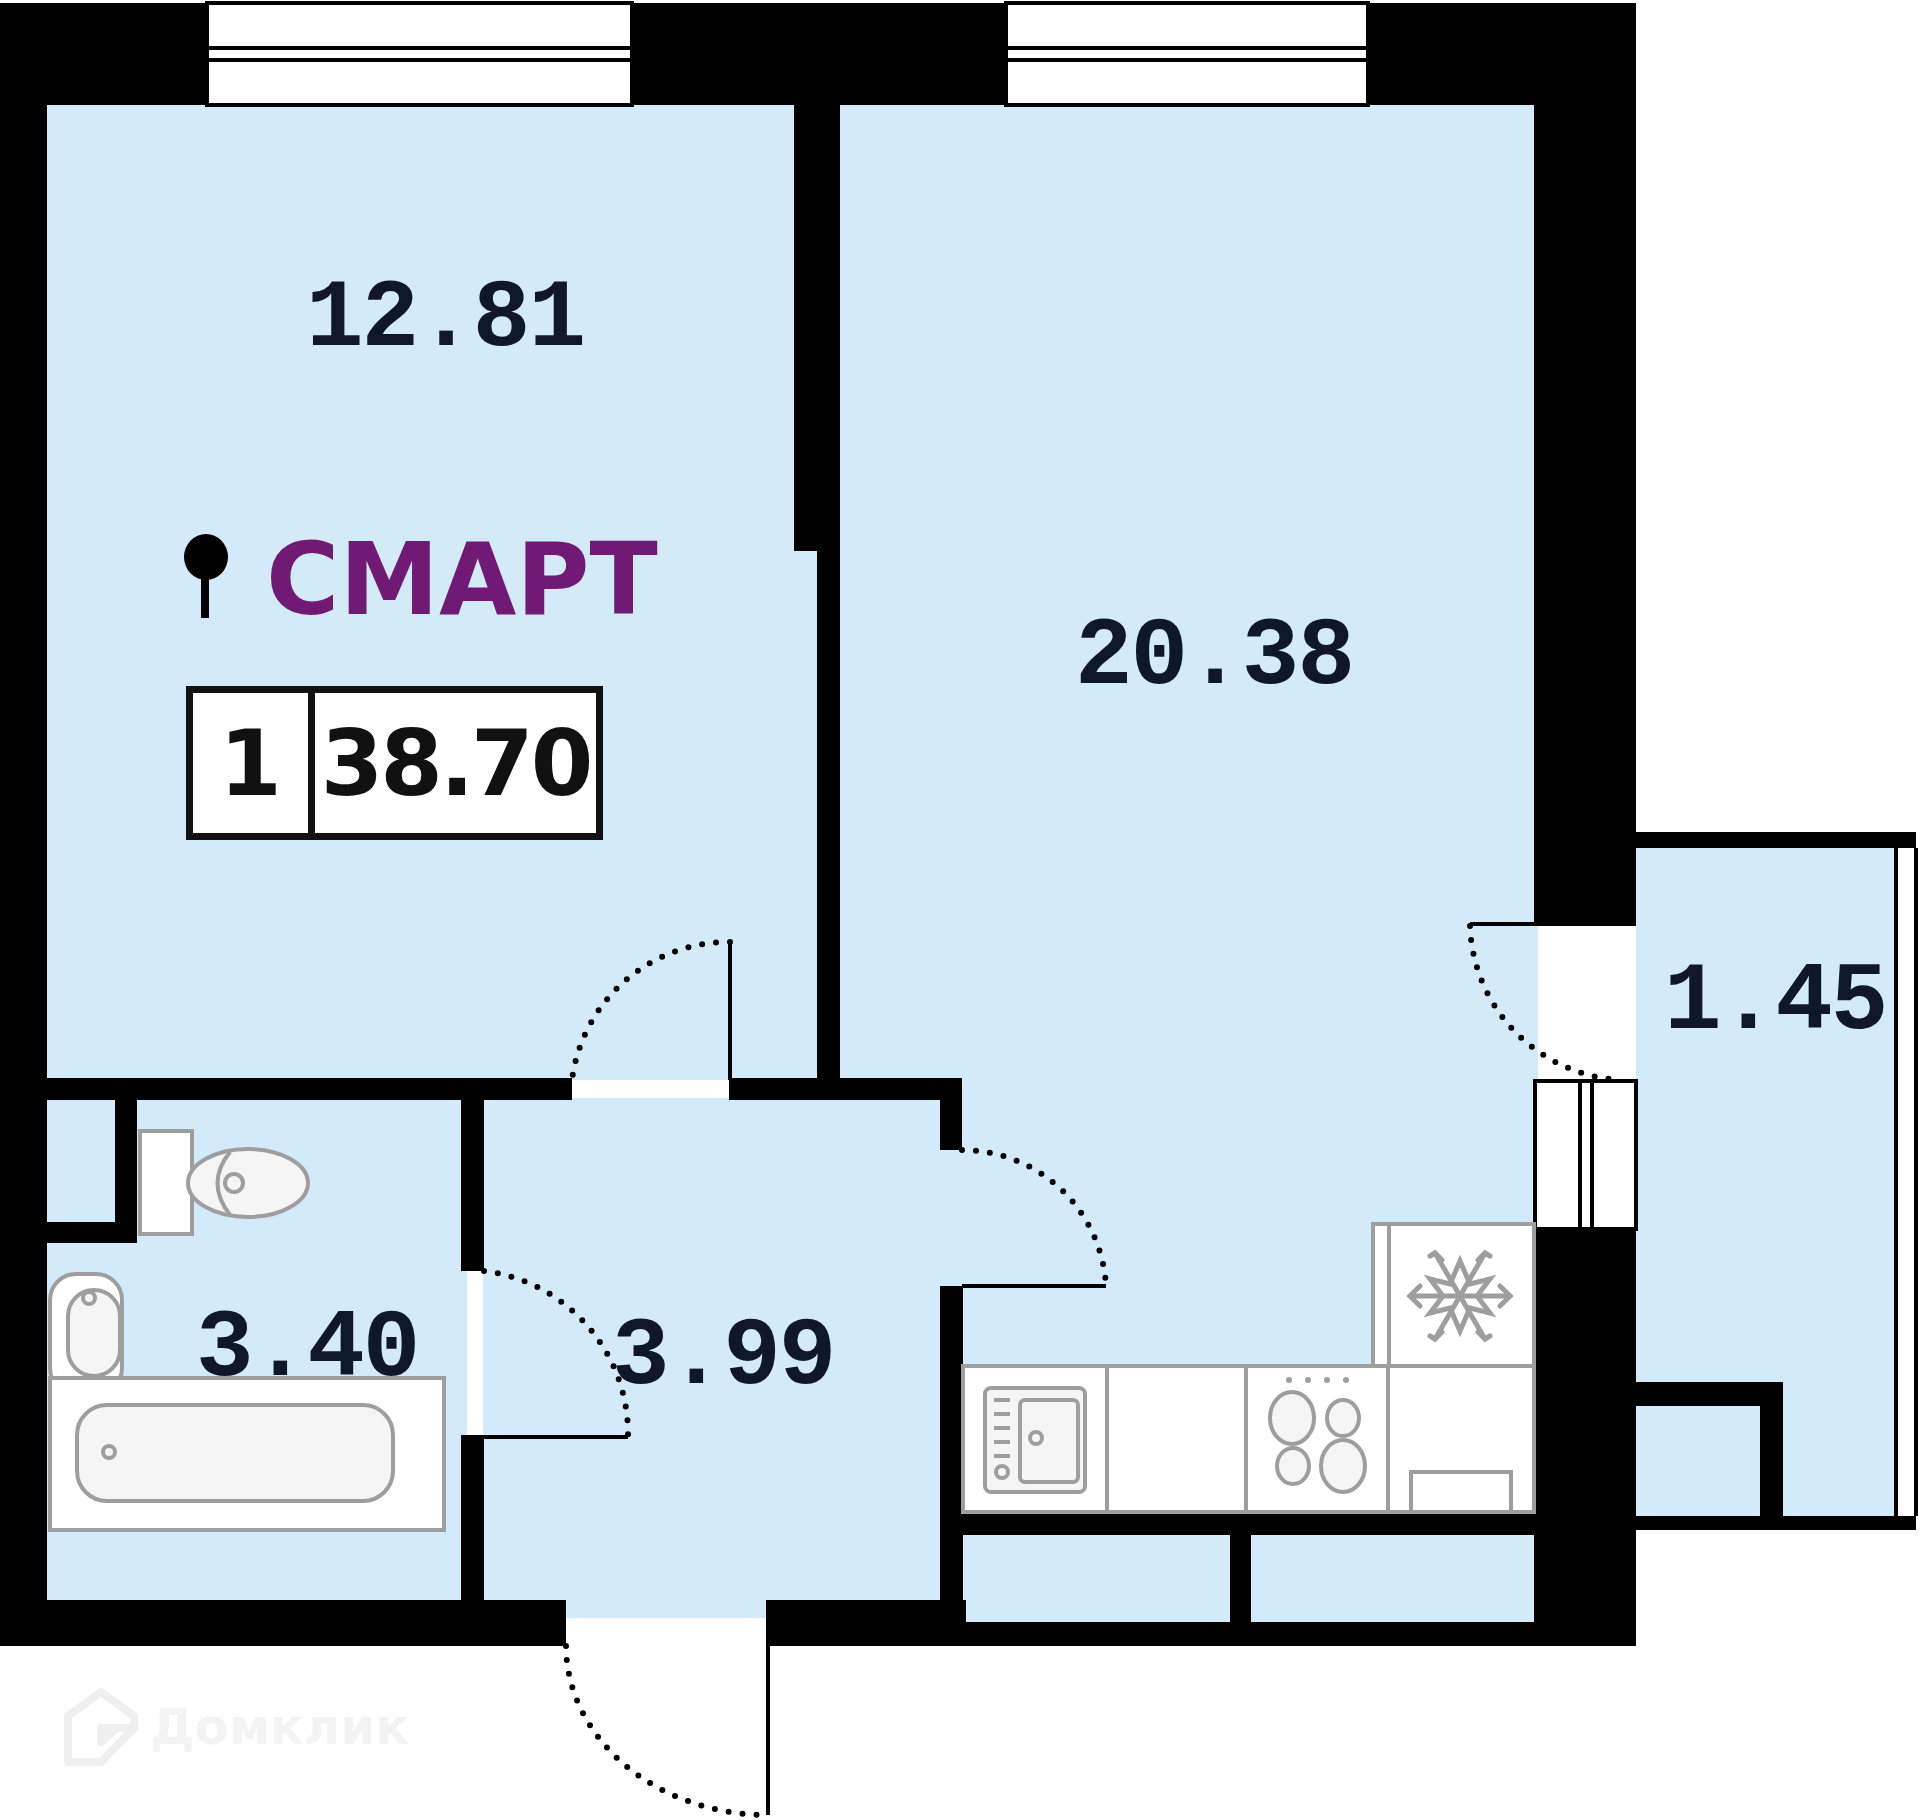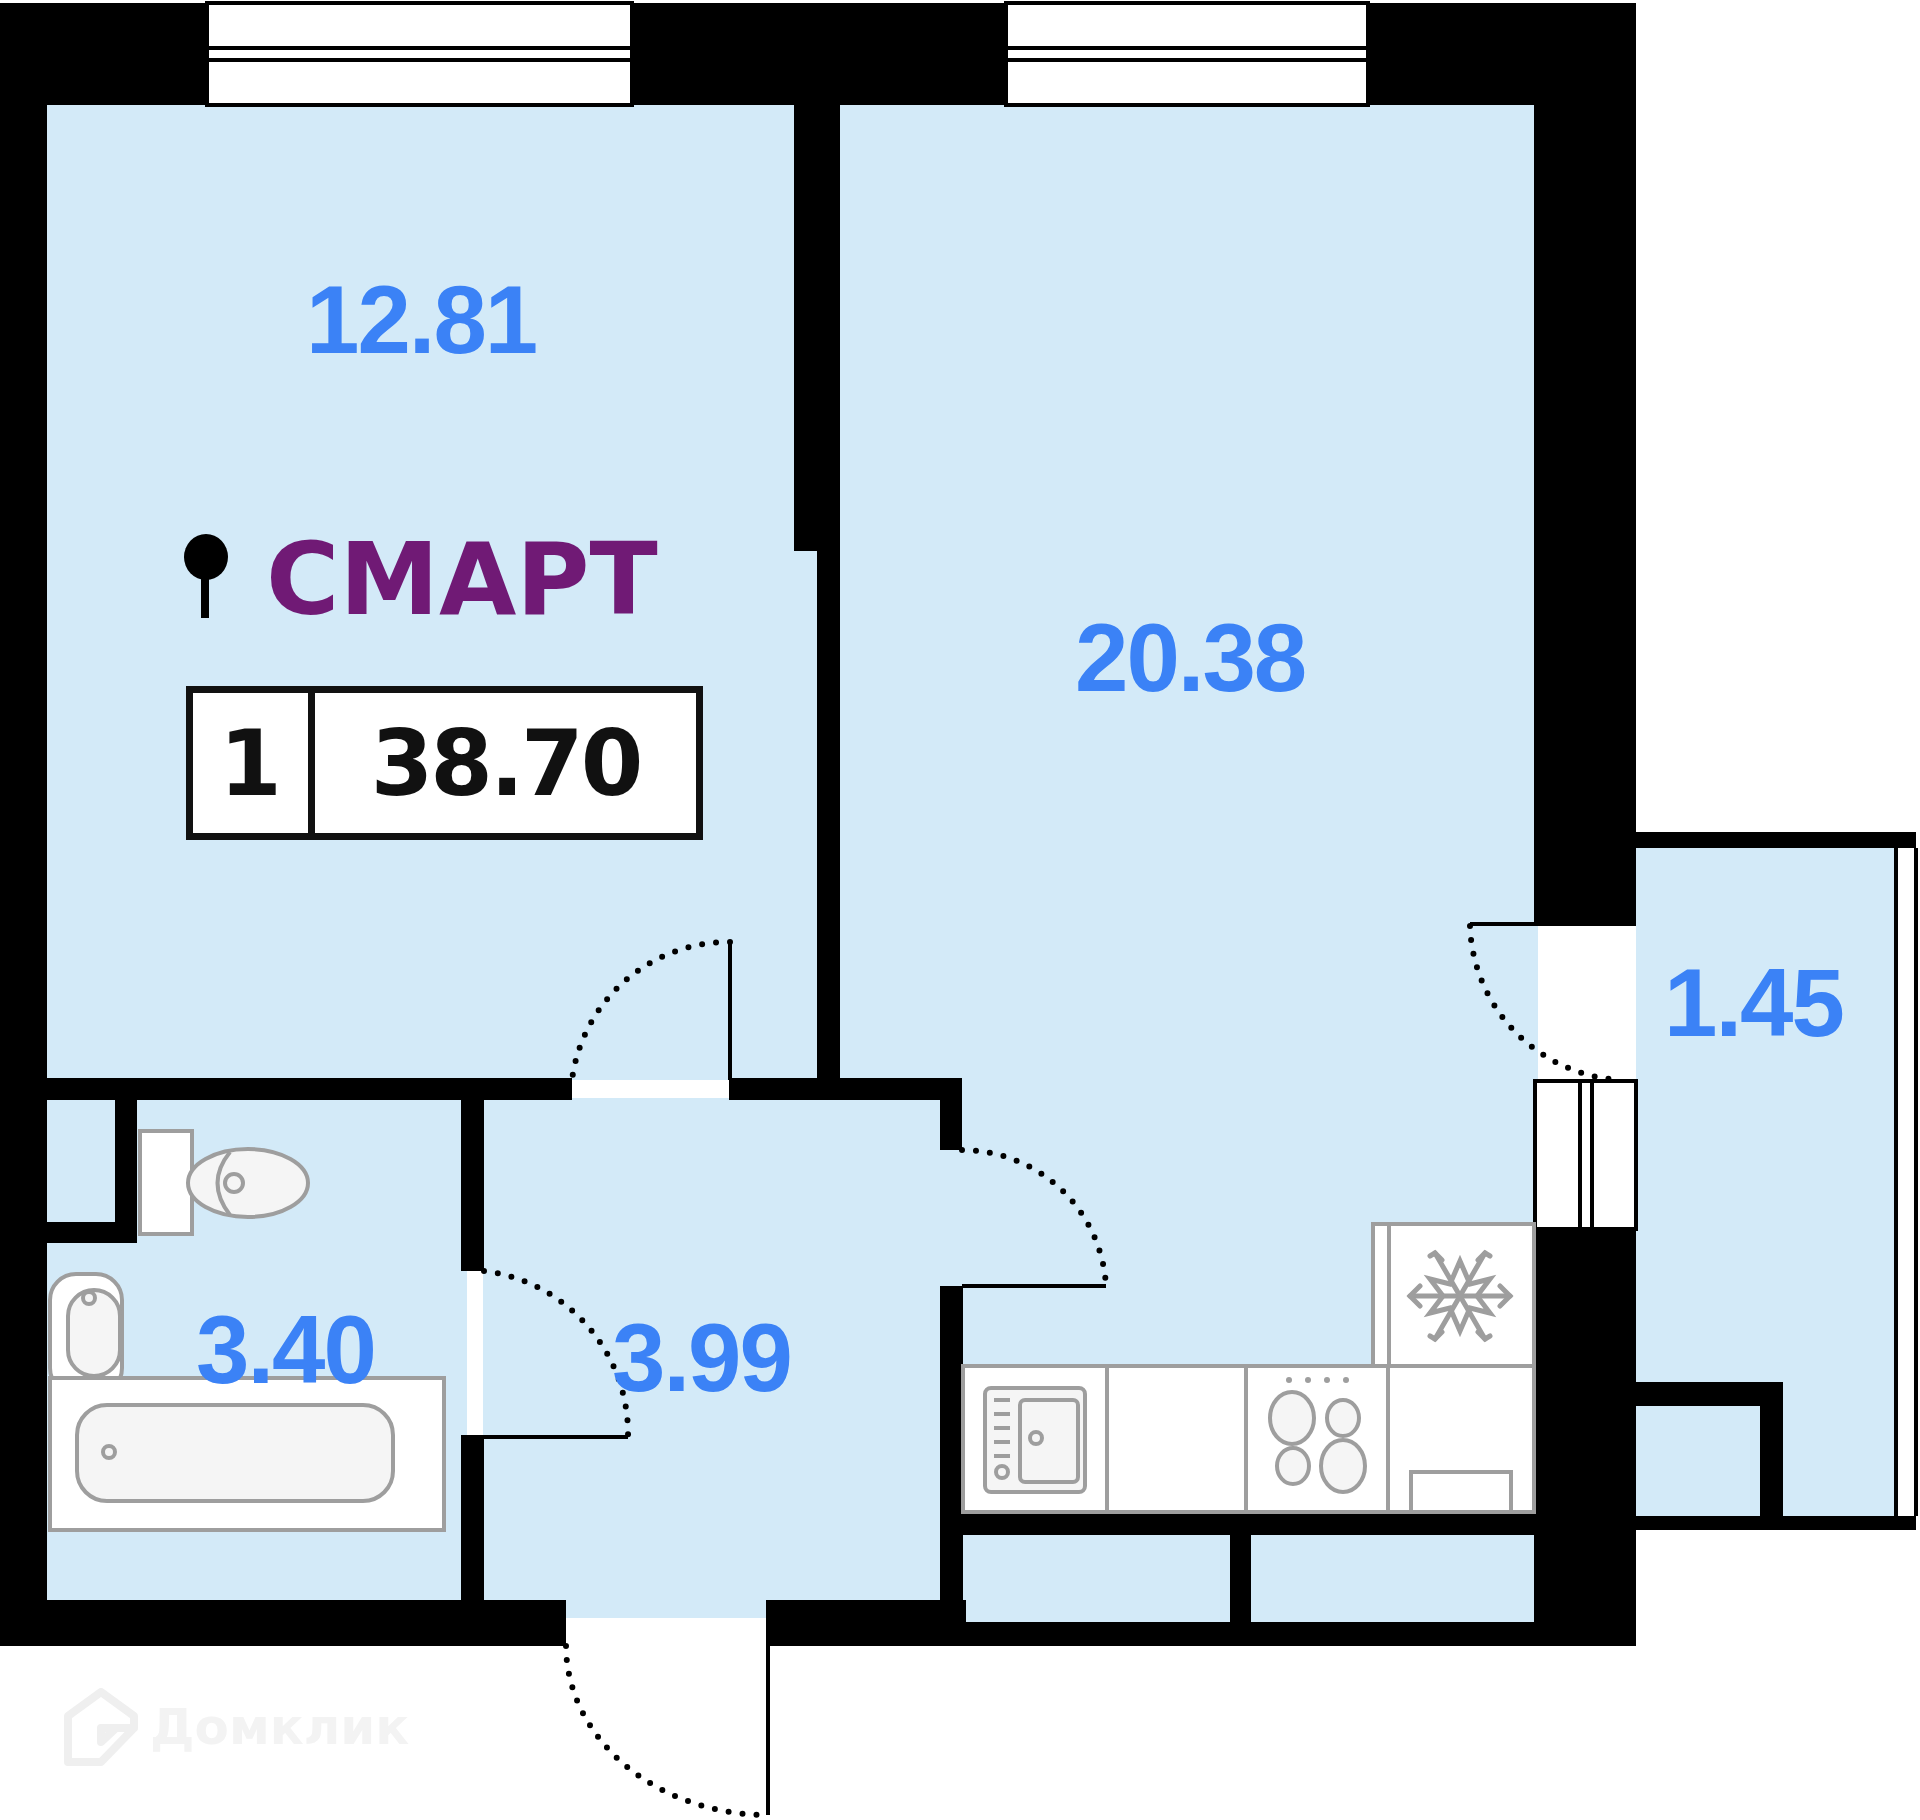--- a/index.html
+++ b/index.html
@@ -1,37 +1,37 @@
 <!DOCTYPE html>
 <html><head>
 <meta charset="utf-8">
 <style>
   html, body { margin: 0; padding: 0; background: #ffffff; }
   body { width: 1920px; height: 1820px; position: relative; overflow: hidden; }
   #plan { position: absolute; left: 0; top: 0; width: 1920px; height: 1820px; }
   .label {
-    position: absolute; font-family: Liberation Sans, sans-serif; font-weight: bold;
-    color: #3b82f6; white-space: nowrap; letter-spacing: -2px; line-height: 1;
+    position: absolute; font-family: Liberation Mono, monospace; font-weight: bold;
+    color: #0f172a; white-space: nowrap; letter-spacing: -2px; line-height: 1;
   }
   .room-area { font-size: 96px; }
   .brand {
     position: absolute; left: 184px; top: 530px; display: flex; align-items: center;
     font-family: "DejaVu Sans", sans-serif; font-weight: bold; font-size: 100px; color: #701a75;
     line-height: 1;
   }
   .brand .pin { width: 46px; height: 92px; margin-right: 36px; position: relative; }
   .brand .pin::before { content: ""; position: absolute; left: 0; top: 0; width: 44px; height: 46px; border-radius: 50%; background: #000; }
   .brand .pin::after { content: ""; position: absolute; left: 17px; top: 40px; width: 8px; height: 44px; background: #000; }
   .summary {
     position: absolute; left: 186px; top: 686px; height: 154px; display: flex;
     border: 7px solid #111; background: #fff; box-sizing: border-box;
     font-family: "DejaVu Sans", sans-serif; font-weight: bold; color: #111; font-size: 90px;
   }
   .summary .rooms { width: 115px; border-right: 7px solid #111; display: flex; align-items: center; justify-content: center; }
-  .summary .area { width: 381px; display: flex; align-items: center; justify-content: center; letter-spacing: -3px; }
+  .summary .area { width: 281px; display: flex; align-items: center; justify-content: center; letter-spacing: -3px; }
   .watermark {
     position: absolute; left: 64px; top: 1688px; display: flex; align-items: center;
     font-family: "DejaVu Sans", sans-serif; font-weight: bold; font-size: 50px; color: #f3f3f3;
   }
   .watermark .logo { width: 74px; height: 78px; margin-right: 12px; }
 </style>
 </head>
 <body>
 
 <svg id="plan" viewBox="0 0 1920 1820" xmlns="http://www.w3.org/2000/svg">

